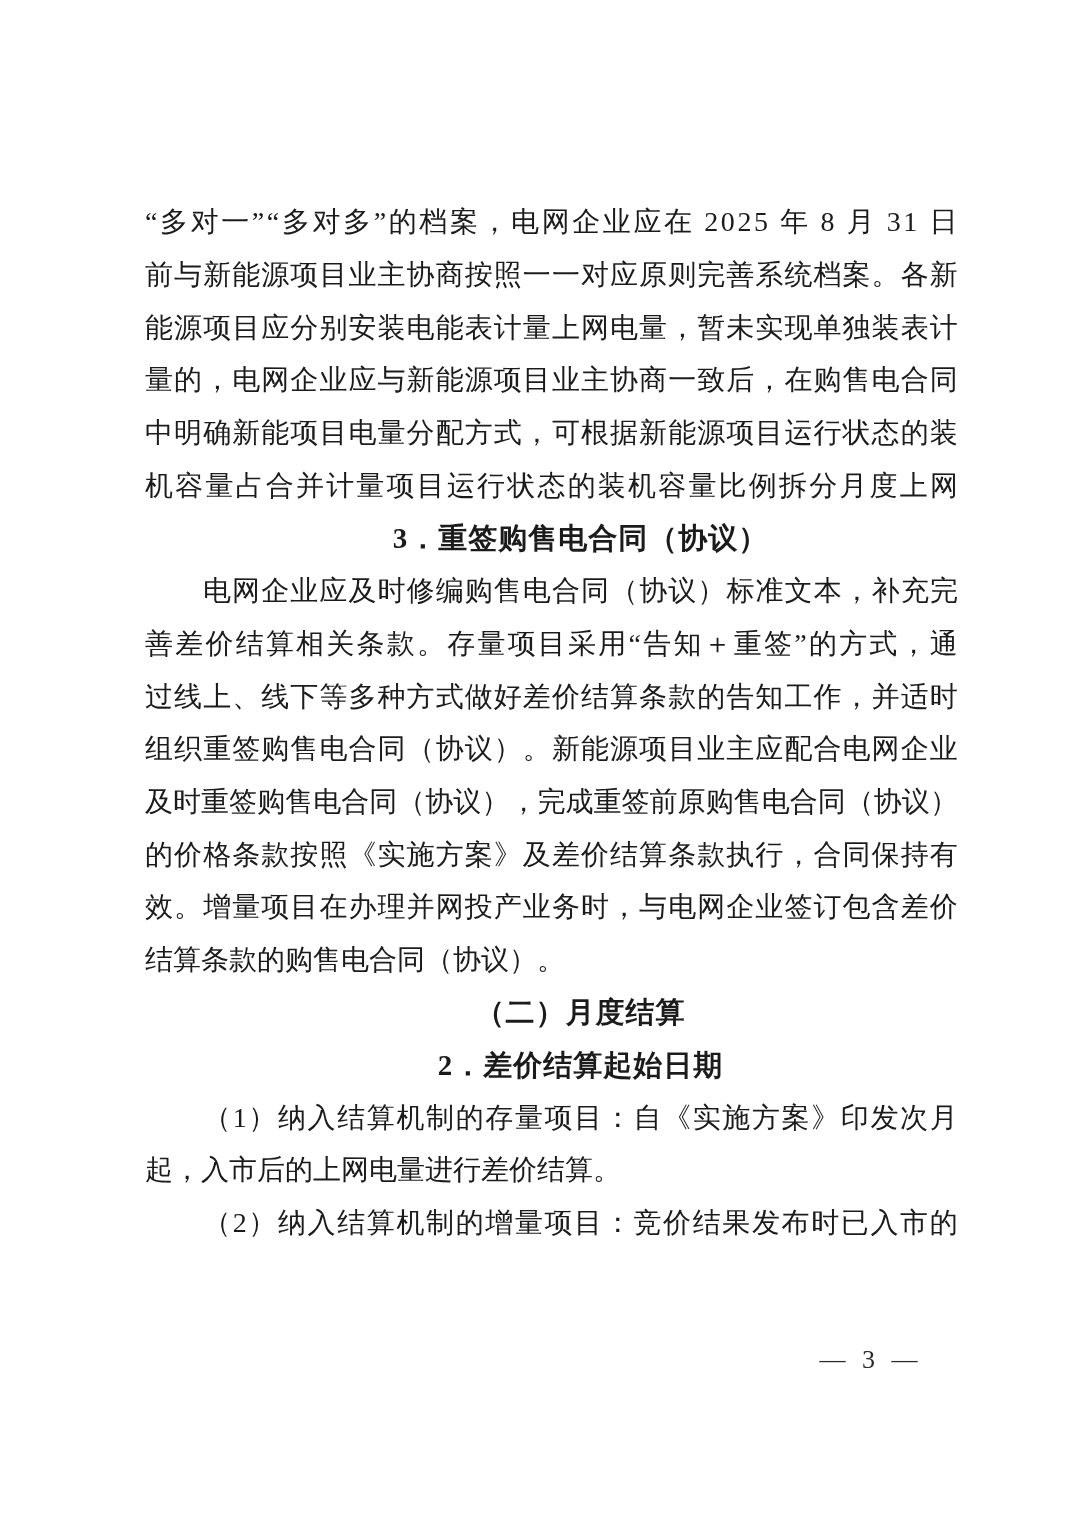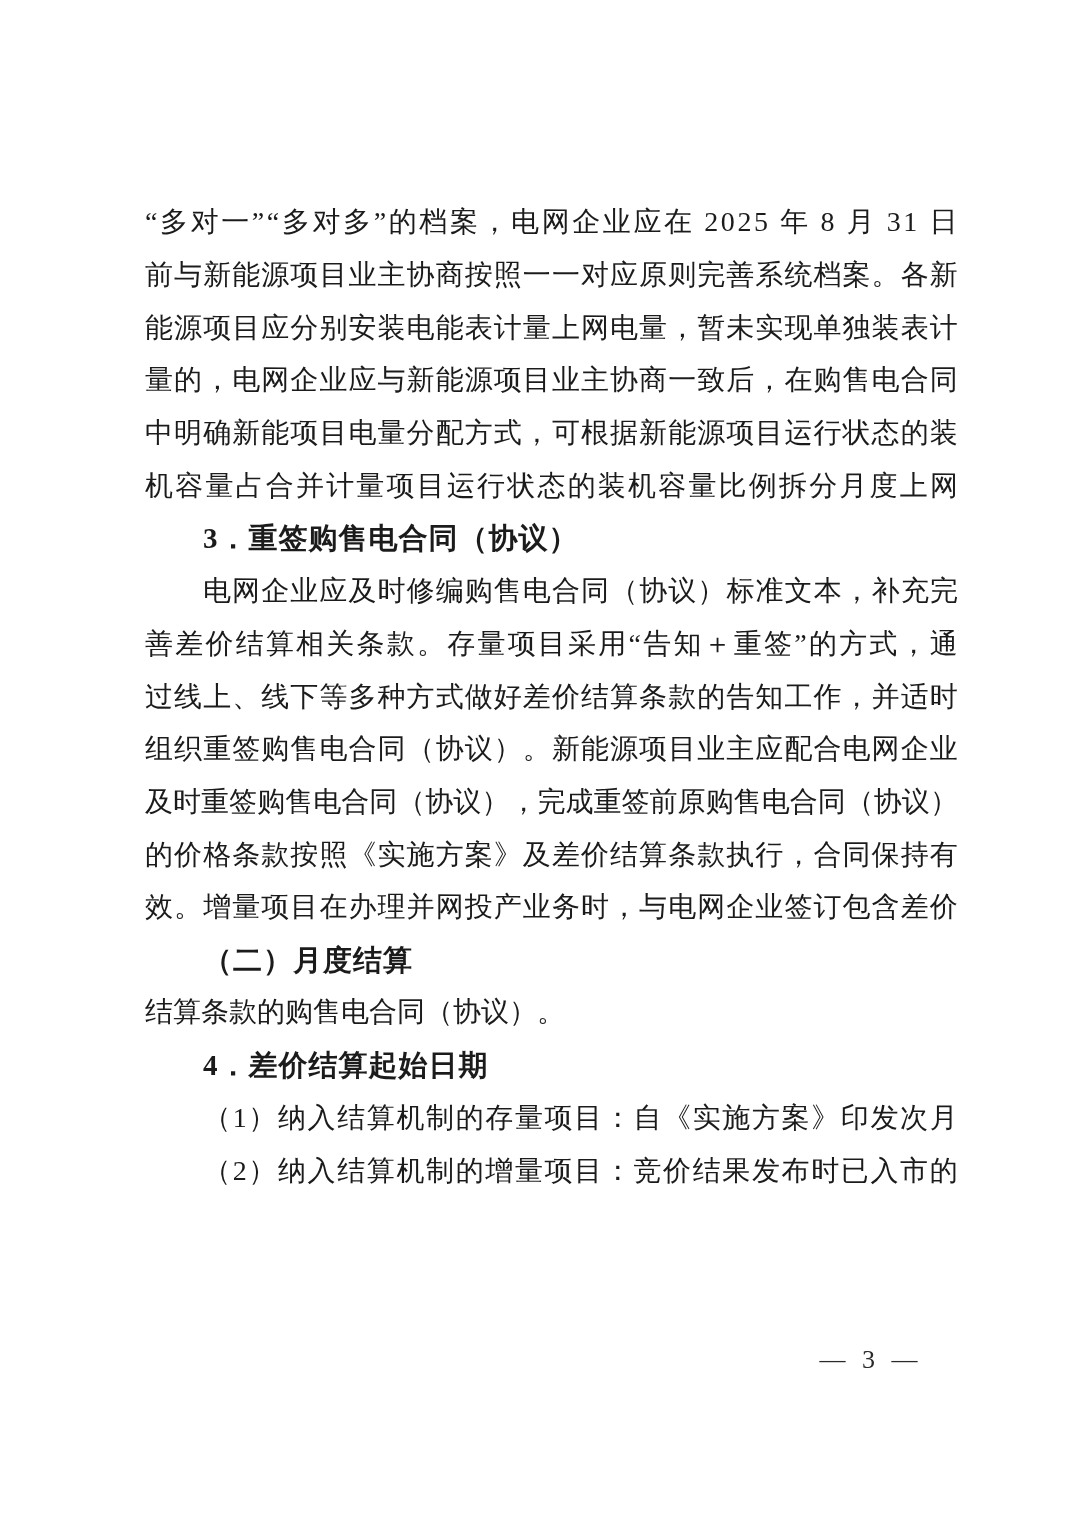--- a/index.html
+++ b/index.html
@@ -34,20 +34,21 @@
     align-items: center;
     line-height: normal;
   }
   .line.justify span {
     white-space: pre;
     min-width: 0;
     flex-shrink: 1;
   }
   .line.indent {
     padding-left: 58px;
+    text-align: center;
   }
   .line.heading {
     font-weight: 700;
     font-size: 29px;
     letter-spacing: 1px;
   }
   .page-number {
     position: absolute;
     top: 1340px;
     left: 796px;
@@ -455,23 +456,23 @@
         <span>网</span>
         <span>企</span>
         <span>业</span>
         <span>签</span>
         <span>订</span>
         <span>包</span>
         <span>含</span>
         <span>差</span>
         <span>价</span>
       </div>
+      <div class="line">结算条款的购售电合同（协议）。</div>
       <div class="line indent heading">（二）月度结算</div>
-      <div class="line">结算条款的购售电合同（协议）。</div>
-      <div class="line indent heading">4．差价结算起始日期</div>
+      <div class="line indent heading">2．差价结算起始日期</div>
       <div class="line justify indent">
         <span>（</span>
         <span>1</span>
         <span>）</span>
         <span>纳</span>
         <span>入</span>
         <span>结</span>
         <span>算</span>
         <span>机</span>
         <span>制</span>
@@ -486,20 +487,21 @@
         <span>实</span>
         <span>施</span>
         <span>方</span>
         <span>案</span>
         <span>》</span>
         <span>印</span>
         <span>发</span>
         <span>次</span>
         <span>月</span>
       </div>
+      <div class="line">起，入市后的上网电量进行差价结算。</div>
       <div class="line justify indent">
         <span>（</span>
         <span>2</span>
         <span>）</span>
         <span>纳</span>
         <span>入</span>
         <span>结</span>
         <span>算</span>
         <span>机</span>
         <span>制</span>

